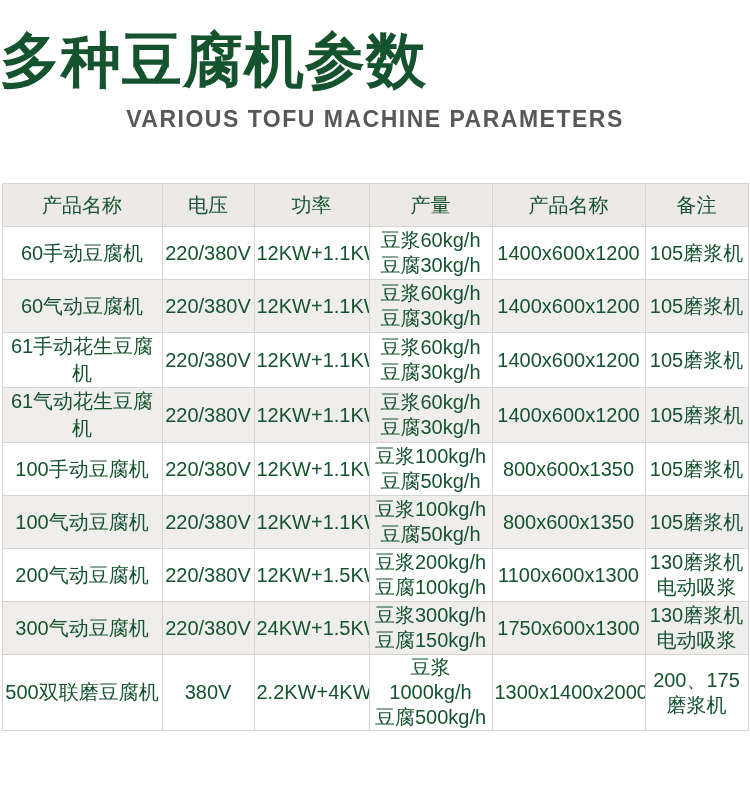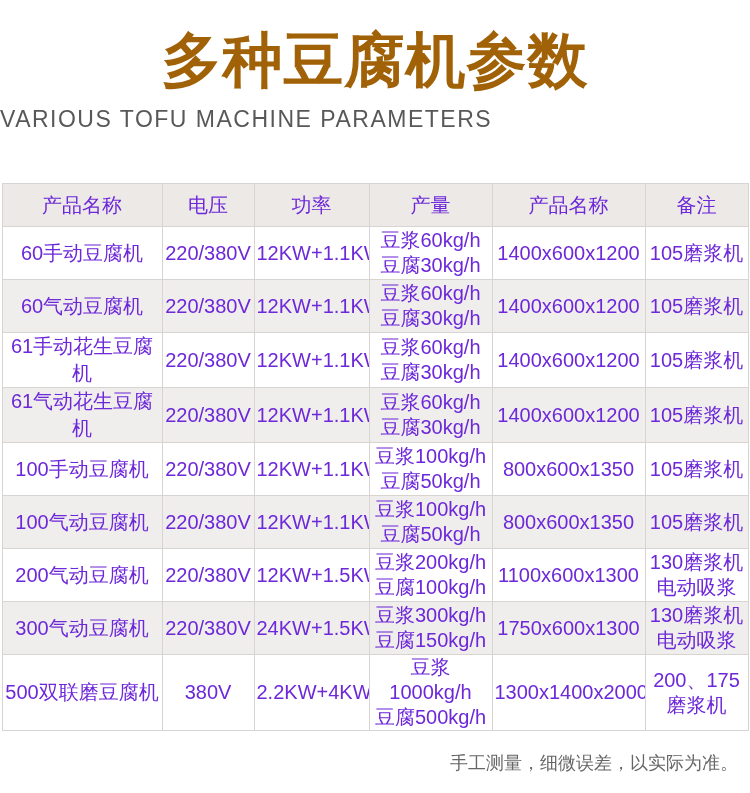--- a/index.html
+++ b/index.html
@@ -11,48 +11,48 @@
   .page {
     position: relative;
     width: 750px;
     height: 793px;
     background: #ffffff;
     overflow: hidden;
   }
   .title {
     margin: 0;
     padding-top: 28px;
-    text-align: center;
+    text-align: left;
     font-family: "Liberation Serif", serif;
     font-size: 60px;
     line-height: 1.1;
     font-weight: bold;
-    color: #a16207;
+    color: #14532d;
     letter-spacing: 1px;
   }
   .subtitle {
     margin: 0;
     margin-top: 12px;
-    text-align: left;
+    text-align: center;
     font-size: 23px;
-    font-weight: 400;
+    font-weight: 700;
     color: #58585a;
     letter-spacing: 1.5px;
   }
   table.params {
     border-collapse: collapse;
     table-layout: fixed;
     width: 746px;
     margin: 50px auto 0 auto;
   }
   table.params th, table.params td {
     border: 1px solid #d8d4d1;
     text-align: center;
     vertical-align: middle;
-    color: #6d28d9;
+    color: #14532d;
     padding: 0 2px;
     overflow: hidden;
   }
   table.params thead th {
     height: 42px;
     background: #ece9e6;
     font-size: 20px;
     font-weight: normal;
   }
   table.params tbody td {
@@ -220,15 +220,14 @@
         </td>
         <td>1300x1400x2000</td>
         <td class="remark-cell">
           <span class="cell-line">200、175</span>
           <span class="cell-line">磨浆机</span>
         </td>
       </tr>
     </tbody>
   </table>
 
-  <div class="footer-note">手工测量，细微误差，以实际为准。</div>
 
 </div>
 
 </body></html>

